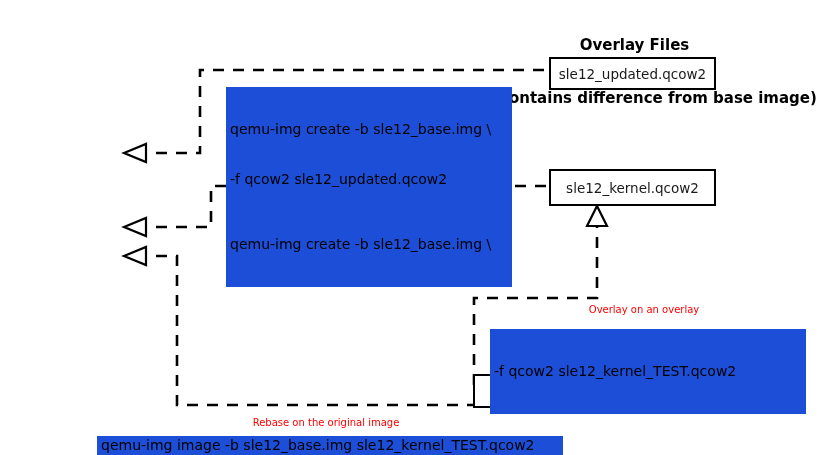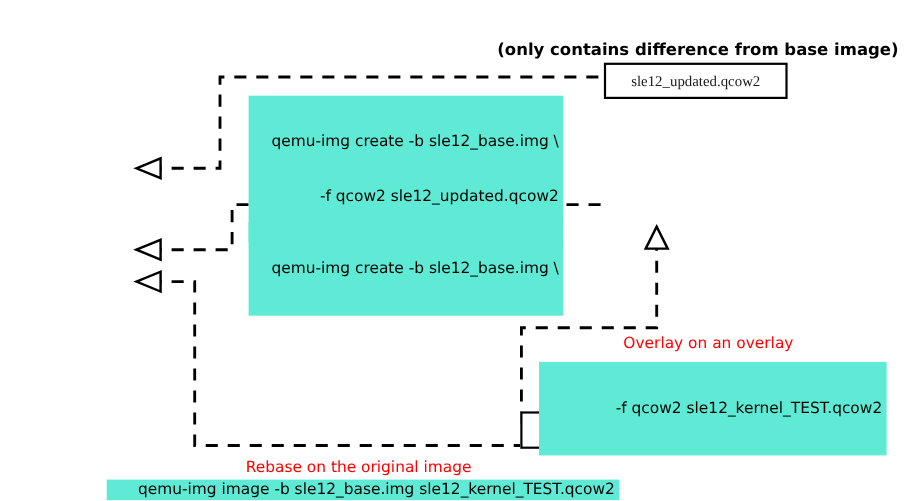--- a/index.html
+++ b/index.html
@@ -32,31 +32,30 @@
   .heading {
     font-weight: bold;
     font-size: 15px;
     color: #000000;
     text-align: center;
   }
   .boxlabel {
     font-size: 13.5px;
     color: #1a1a1a;
     text-align: center;
-    font-family: Liberation Serif, serif;
   }
   .cmd {
     font-size: 14px;
     color: #000000;
-    background: #5eead4;
-    text-align: right;
+    background: #1d4ed8;
+    text-align: left;
     padding: 1px 4px;
   }
   .note {
-    font-size: 14px;
+    font-size: 10px;
     color: #ff0000;
     text-align: center;
   }
   .box {
     position: absolute;
     background: #ffffff;
     border: 2px solid #000000;
     box-sizing: border-box;
     display: flex;
     align-items: center;
@@ -79,29 +78,33 @@
     <path d="M 474 385 L 474 298 L 597 298 L 597 214" fill="none" stroke="#000000" stroke-width="2.6" stroke-dasharray="11,9" stroke-linecap="butt"></path>
 
     <polygon points="124,153 146,144 146,162" fill="#ffffff" stroke="#000000" stroke-width="2.2" stroke-linejoin="miter"></polygon>
     <polygon points="124,227 146,218 146,236" fill="#ffffff" stroke="#000000" stroke-width="2.2" stroke-linejoin="miter"></polygon>
     <polygon points="124,256 146,247 146,265" fill="#ffffff" stroke="#000000" stroke-width="2.2" stroke-linejoin="miter"></polygon>
 
     <polygon points="597,206 587,226 607,226" fill="#ffffff" stroke="#000000" stroke-width="2.2" stroke-linejoin="miter"></polygon>
   </svg>
 
   <div class="txt heading" style="left:440px; top:2px; width:389px;">
+    <div>Overlay Files</div>
     <div>(only contains difference from base image)</div>
   </div>
 
 
 
   <div class="box" style="left:549px; top:57px; width:167px; height:33px;">
     <span class="boxlabel">sle12_updated.qcow2</span>
   </div>
 
+  <div class="box" style="left:549px; top:169px; width:167px; height:37px;">
+    <span class="boxlabel">sle12_kernel.qcow2</span>
+  </div>
 
   <div class="box" style="left:473px; top:374px; width:207px; height:34px;">
     <span class="boxlabel">sle12_kernel_TEST.qcow2</span>
   </div>
 
   <div class="txt cmd" style="left:226px; top:87px; width:278px;">
     <div>qemu-img create -b sle12_base.img \</div>
     <div>-f qcow2 sle12_updated.qcow2</div>
   </div>
 

